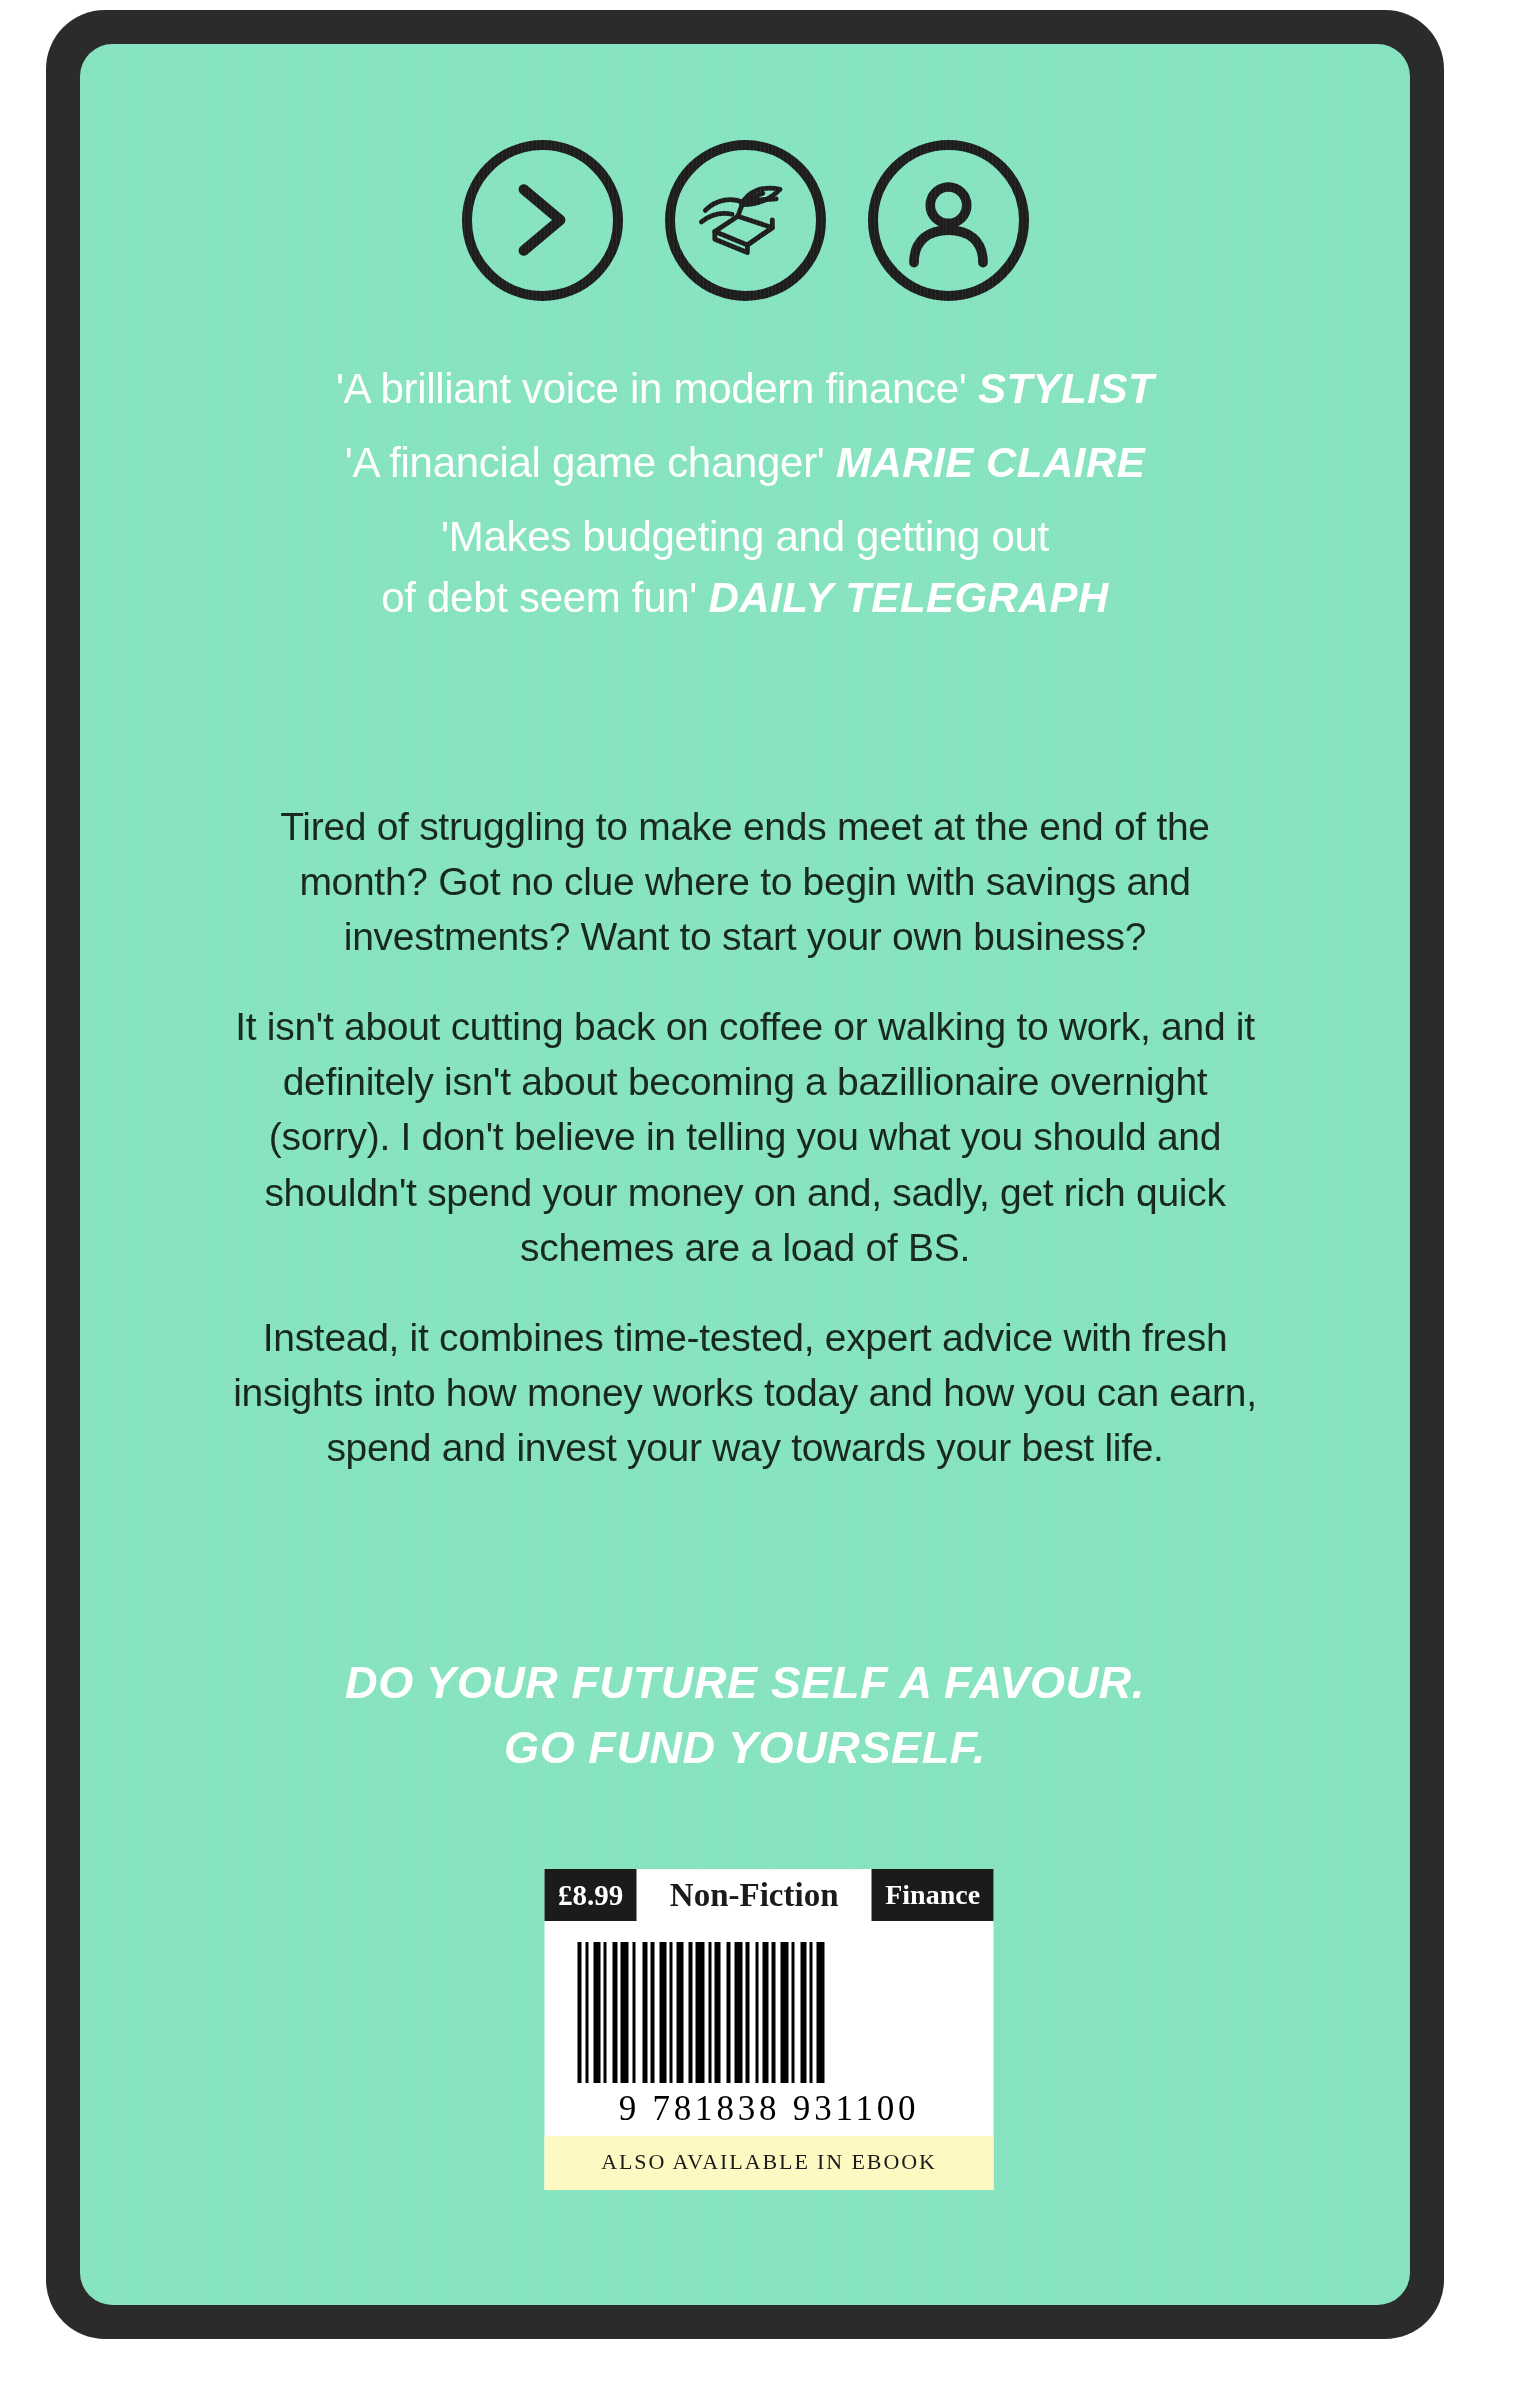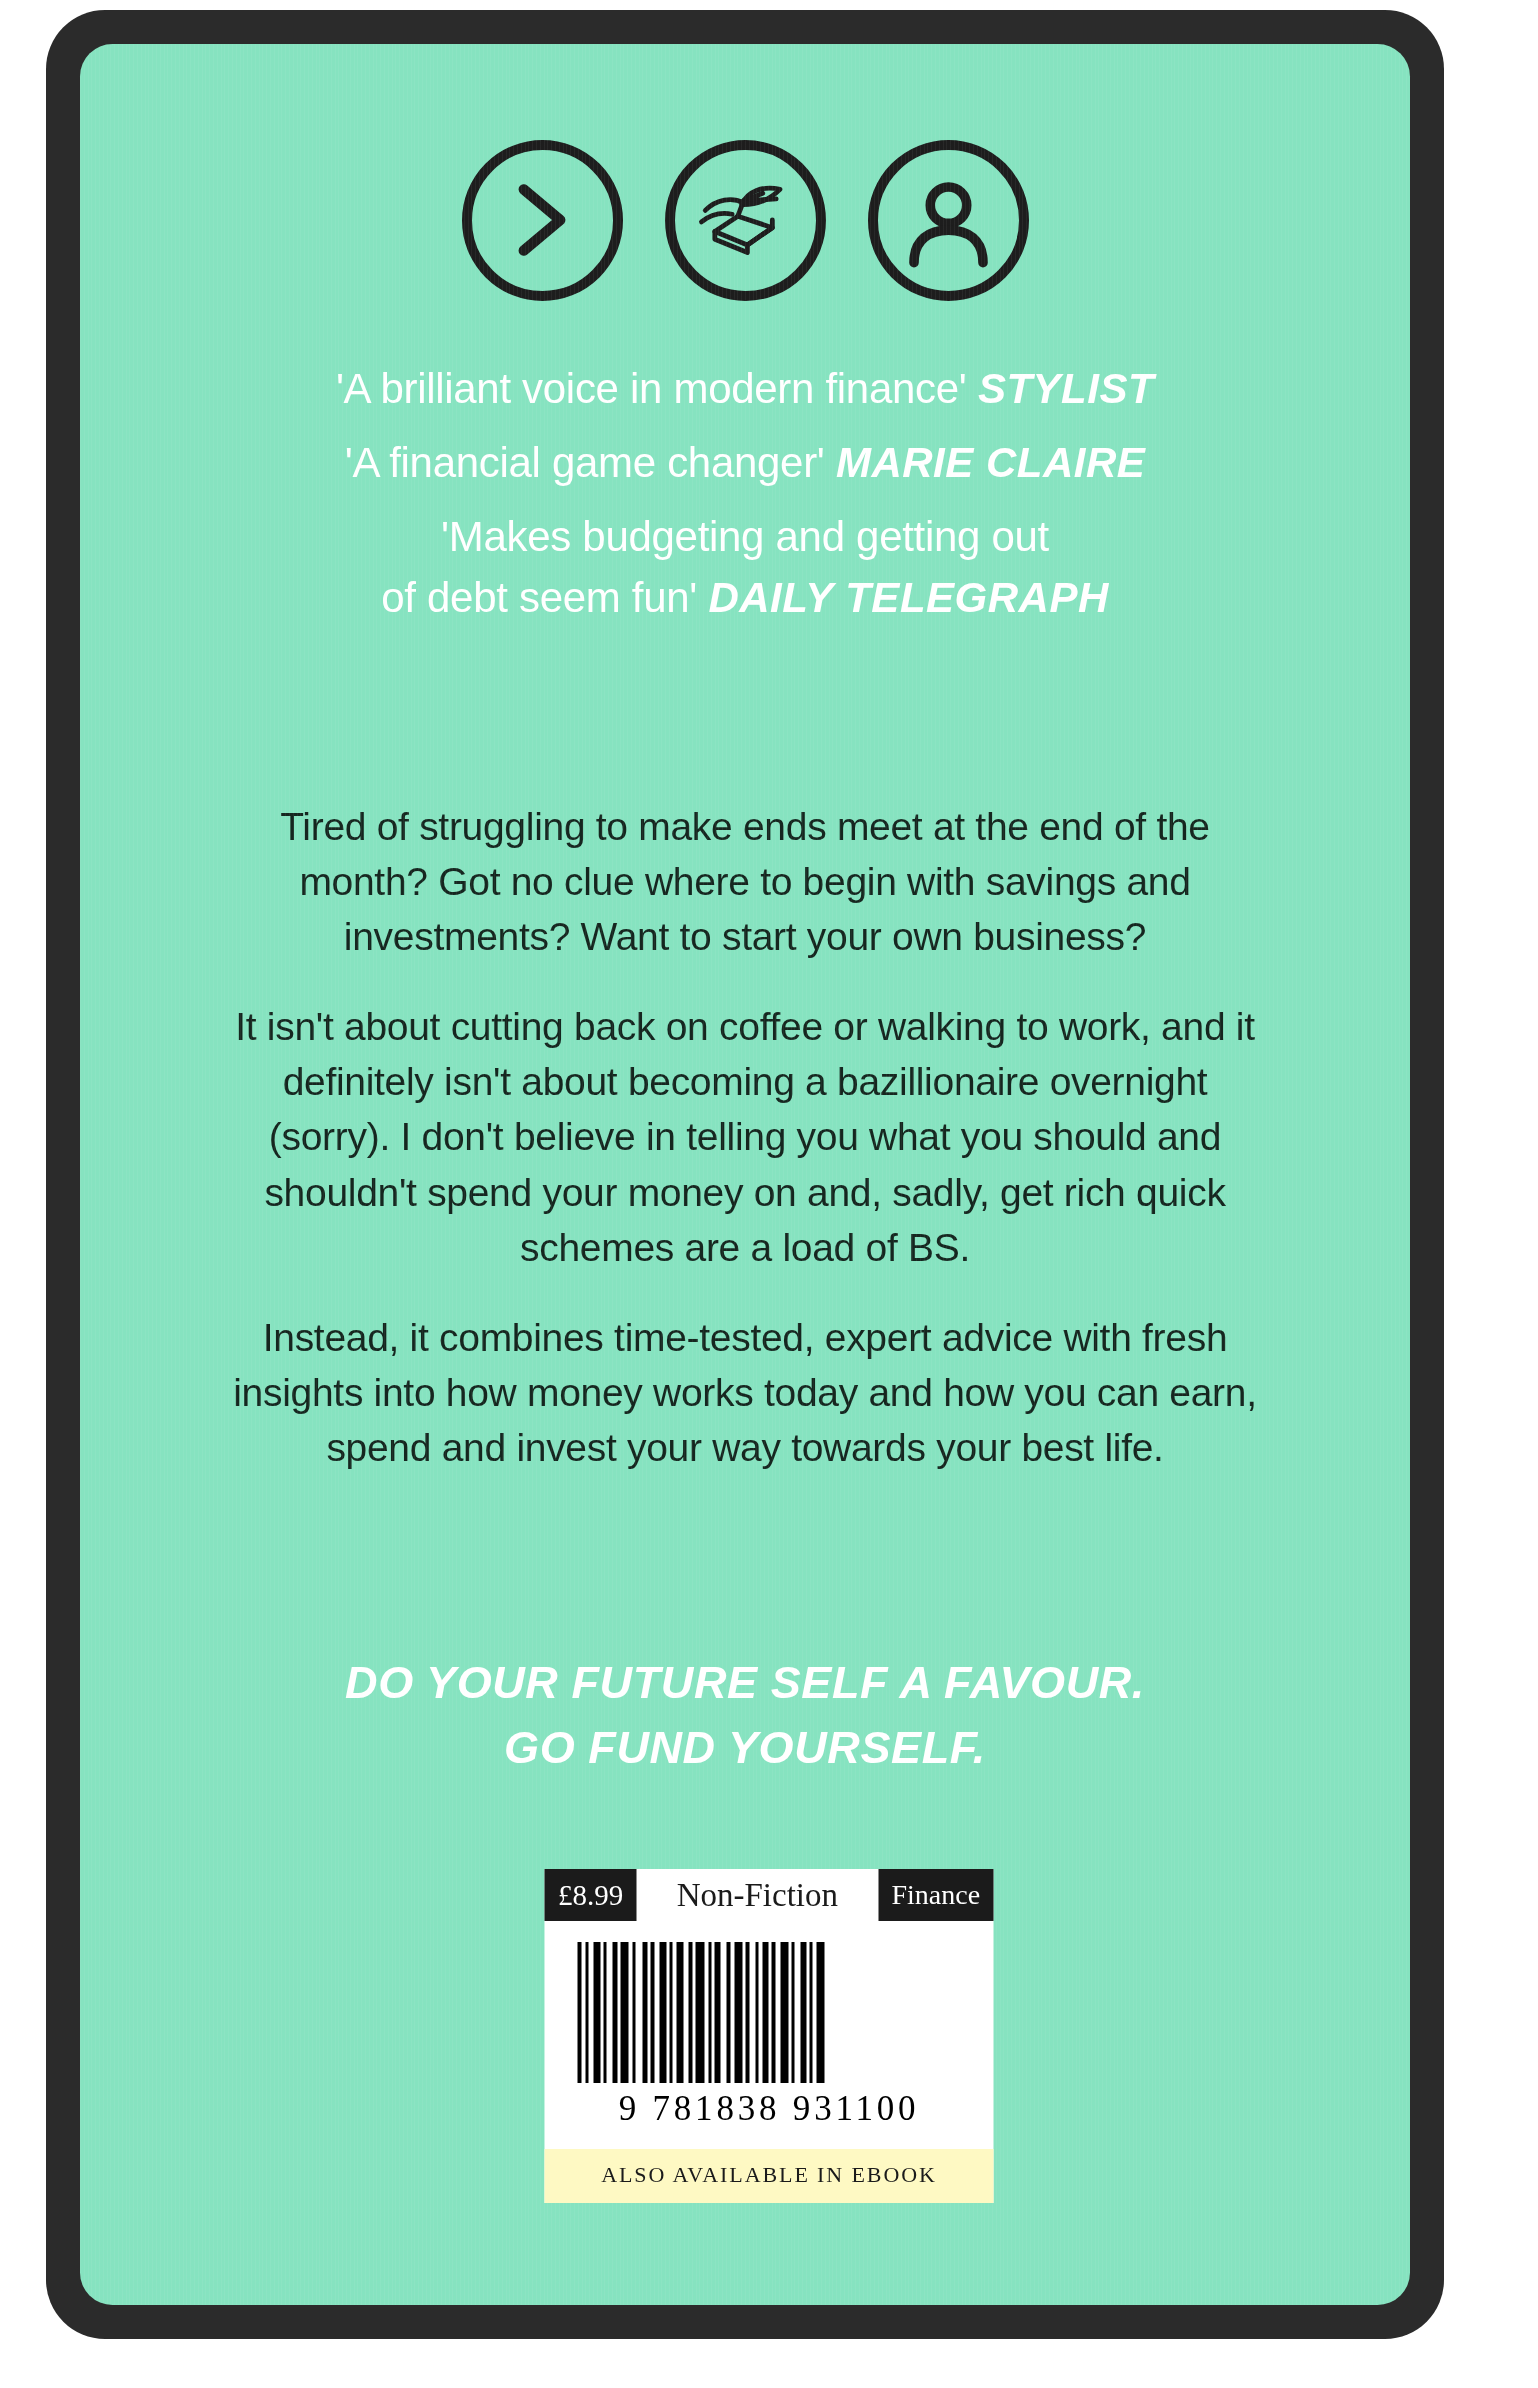--- a/index.html
+++ b/index.html
@@ -130,20 +130,21 @@
     transform: translateX(-50%);
     top: 1869px;
     width: 449px;
     background: #ffffff;
   }
   .price-row {
     display: flex;
     align-items: stretch;
     height: 52px;
     font-family: "Liberation Serif", serif;
+    font-weight: bold;
   }
   .price-tag {
     background: #1b1b1b;
     color: #ffffff;
     font-size: 29px;
     display: flex;
     align-items: center;
     justify-content: center;
     padding: 0 13.4px;
   }
@@ -175,21 +176,21 @@
     display: block;
     background: #000;
     height: 100%;
   }
   .isbn {
     font-family: "Liberation Serif", serif;
     font-size: 35px;
     letter-spacing: 3.8px;
     text-align: center;
     color: #000;
-    padding-bottom: 20px;
+    padding-bottom: 7px;
   }
   .pub-url {
     background: #1b1b1b;
     color: #ffffff;
     font-family: "Liberation Serif", serif;
     font-size: 24px;
     text-align: center;
     padding: 11.5px 0 11.5px 0;
     letter-spacing: 0.5px;
   }

